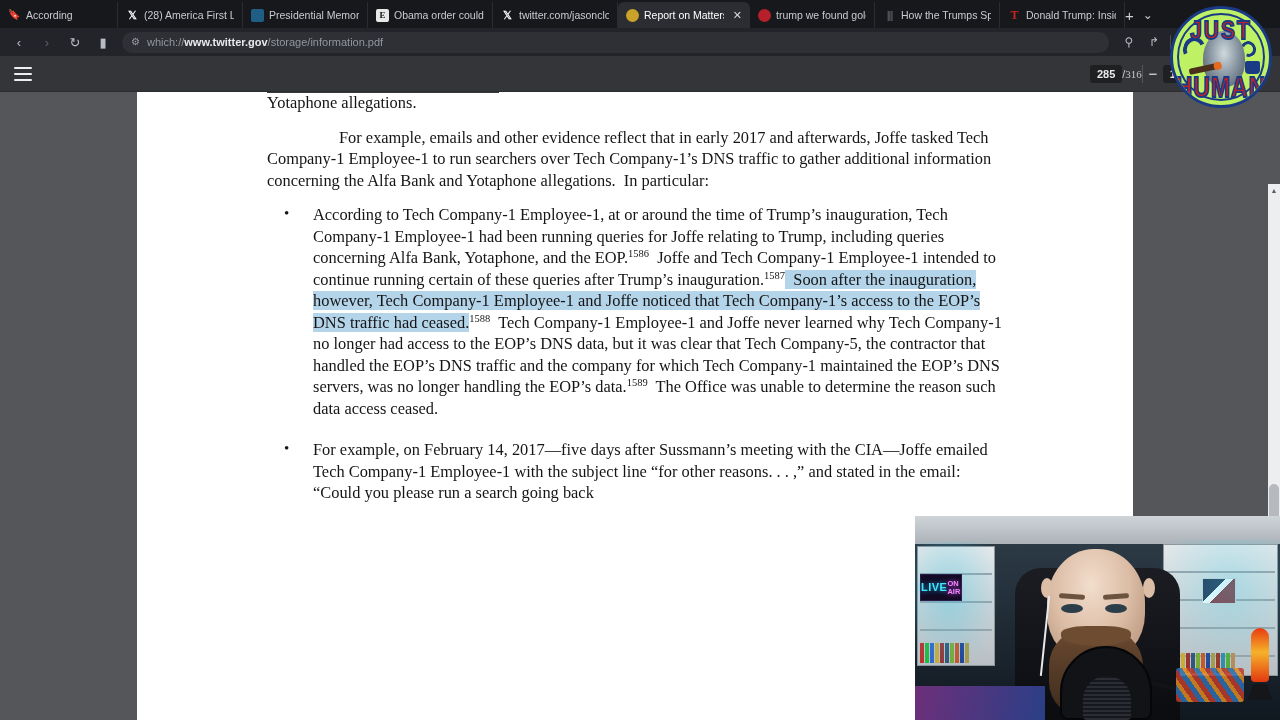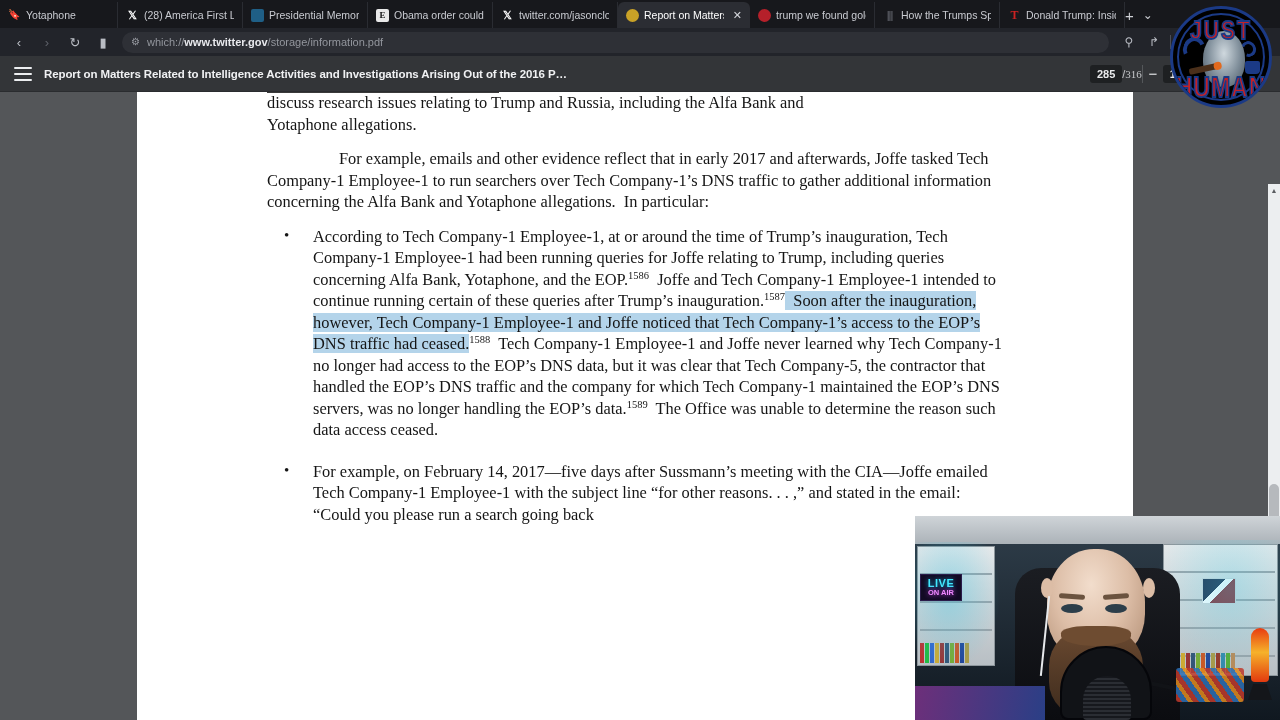--- a/index.html
+++ b/index.html
@@ -251,21 +251,21 @@
     display: flex; align-items: center; justify-content: center;
     font-size: 7px; color: #5a5d61;
   }
   #sb-up { top: 0; }
 
   
   #logo {
     position: absolute; right: 8px; top: 6px;
     width: 102px; height: 102px;
     border-radius: 50%;
-    background: #000000;
+    background: #bef264;
     border: 3px solid #1b3a86;
     overflow: hidden;
     z-index: 40;
   }
   #logo .ring {
     position: absolute; inset: 4px;
     border-radius: 50%;
     border: 2.5px solid #1b3a86;
   }
   #logo .face {
@@ -360,21 +360,21 @@
   }
   #glow-right {
     position: absolute; right: 0; top: 24px; width: 125px; height: 140px;
     background: radial-gradient(ellipse at 60% 35%, rgba(70,210,235,0.30), rgba(0,0,0,0) 70%);
   }
   #liveonair {
     position: absolute; left: 5px; top: 58px;
     width: 42px; height: 27px;
     background: #120a24;
     border: 1px solid #2a1c4a;
-    display: flex; flex-direction: column;
+    display: flex; flex-direction: row;
     align-items: center; justify-content: center;
     line-height: 1.05;
   }
   #liveonair .l1 {
     font-size: 11px; font-weight: bold; color: #42e8ff;
     text-shadow: 0 0 5px #16b7e0; letter-spacing: 0.5px;
   }
   #liveonair .l2 {
     font-size: 7.5px; font-weight: bold; color: #f089ff;
     text-shadow: 0 0 5px #d04cf0;
@@ -469,21 +469,21 @@
     background: linear-gradient(135deg,#20304f 40%,#ffffff 40% 55%,#8a3038 55%);
     border: 1px solid #cfd4d8;
   }
 </style>
 </head>
 <body>
 
 <div id="tabstrip">
   <div class="tab bookmarks">
     <span class="favicon fav-book">🔖</span>
-    <span class="tlabel">Yotaphone</span>
+    <span class="tlabel">According</span>
   </div>
 
   <div class="tab normal">
     <span class="favicon fav-x">𝕏</span>
     <span class="tlabel">(28) America First Legal on</span>
   </div>
 
   <div class="tab normal">
     <span class="favicon fav-img"></span>
     <span class="tlabel">Presidential Memorandum</span>
@@ -554,21 +554,20 @@
     <div class="aico" style="color:#9a9da4">⬡</div>
   </div>
 </div>
 
 <div id="pdfbar">
   <div id="hamburger">
     <span></span>
       <span></span>
       <span></span>
   </div>
-  <div id="pdftitle">Report on Matters Related to Intelligence Activities and Investigations Arising Out of the 2016 P…</div>
 
   <div id="pdf-right">
     <div class="pgbox">285</div>
     <div class="pgsep">/</div>
     <div class="pgtotal">316</div>
     <div class="barsep"></div>
     <div class="zbtn">−</div>
     <div class="zoomval">104%</div>
     <div class="zbtn">+</div>
     <div class="barsep"></div>
@@ -576,21 +575,20 @@
         <span class="fitbox">⇅</span>
       </div>
     <div class="toolico">⟳</div>
   </div>
 </div>
 
 <div id="viewer">
   <div id="page">
 
     <div id="pagetext">
-      <p>discuss research issues relating to Trump and Russia, including the Alfa Bank and</p>
       <p>Yotaphone allegations.</p>
       <div class="gap"></div>
       <p class="indent">For example, emails and other evidence reflect that in early 2017 and afterwards, Joffe tasked Tech Company-1 Employee-1 to run searchers over Tech Company-1’s DNS traffic to gather additional information concerning the Alfa Bank and Yotaphone allegations.&nbsp; In particular:</p>
       <div class="gap"></div>
 
       <ul class="bullets">
         <li><span>According to Tech Company-1 Employee-1, at or around the time of Trump’s inauguration, Tech Company-1 Employee-1 had been running queries for Joffe relating to Trump, including queries concerning Alfa Bank, Yotaphone, and the EOP.</span><sup>1586</sup><span>&nbsp; Joffe and Tech Company-1 Employee-1 intended to continue running certain of these queries after Trump’s inauguration.</span><sup>1587</sup><span class="hl">&nbsp; Soon after the inauguration, however, Tech Company-1 Employee-1 and Joffe noticed that Tech Company-1’s access to the EOP’s DNS traffic had ceased.</span><sup>1588</sup><span>&nbsp; Tech Company-1 Employee-1 and Joffe never learned why Tech Company-1 no longer had access to the EOP’s DNS data, but it was clear that Tech Company-5, the contractor that handled the EOP’s DNS traffic and the company for which Tech Company-1 maintained the EOP’s DNS servers, was no longer handling the EOP’s data.</span><sup>1589</sup><span>&nbsp; The Office was unable to determine the reason such data access ceased.</span></li>
 
 
         <li>For example, on February 14, 2017—five days after Sussmann’s meeting with the CIA—Joffe emailed Tech Company-1 Employee-1 with the subject line “for other reasons. . . ,” and stated in the email: “Could you please run a search going back</li>

